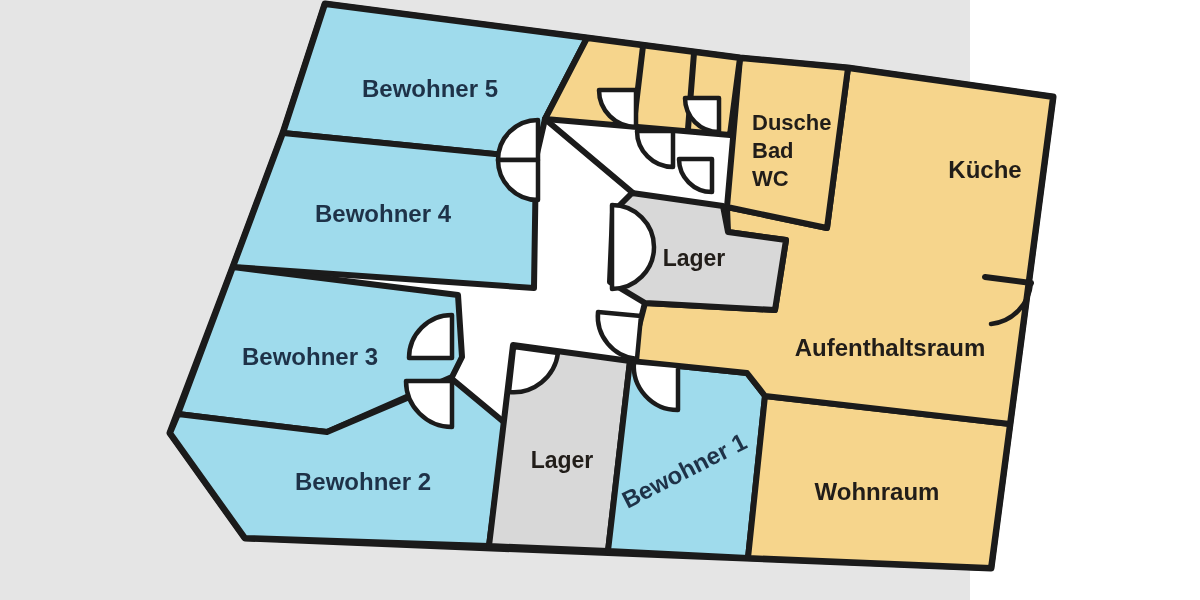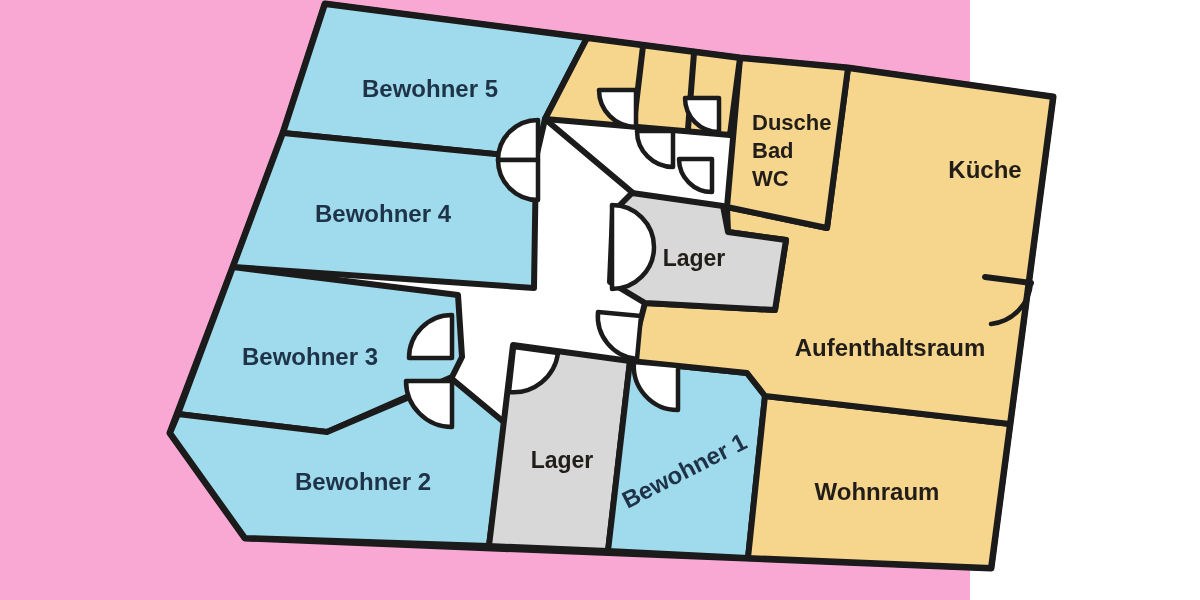--- a/index.html
+++ b/index.html
@@ -7,21 +7,21 @@
     padding: 0;
     background: #ffffff;
     width: 1200px;
     height: 600px;
     overflow: hidden;
   }
   .stage {
     position: relative;
     width: 970px;
     height: 600px;
-    background: #f9a8d4;
+    background: #e5e5e5;
   }
   .stage svg {
     display: block;
     width: 1200px;
     height: 600px;
   }
   .stage svg text {
     font-family: "Liberation Sans", "DejaVu Sans", sans-serif;
     font-weight: 700;
   }

